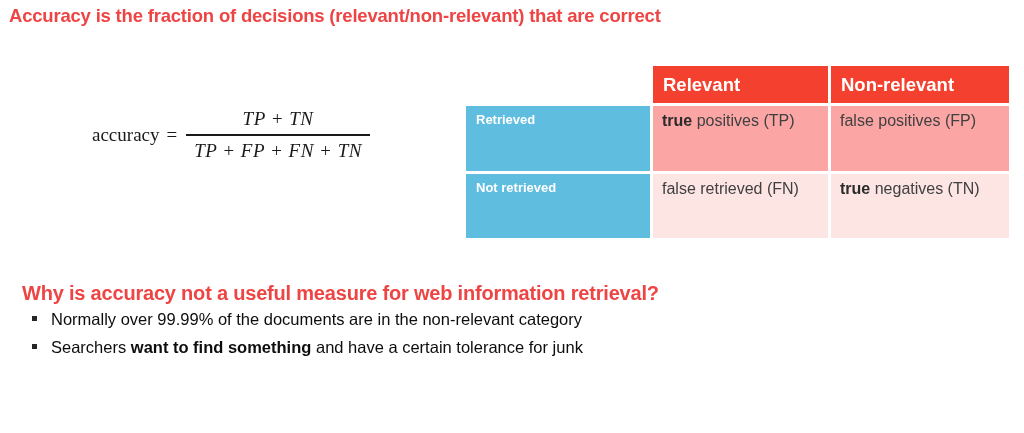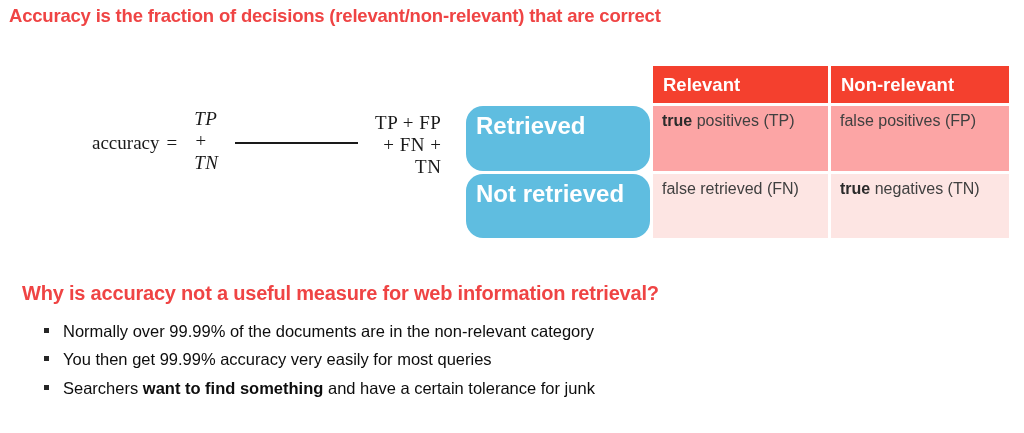--- a/index.html
+++ b/index.html
@@ -50,35 +50,37 @@
     font-size: 19px;
     font-style: normal;
     margin-right: 7px;
   }
   .formula-eq {
     font-size: 19px;
     margin-right: 9px;
   }
   .fraction {
     display: inline-flex;
+    flex-direction: column;
     align-items: center;
   }
   .frac-num {
     font-size: 19px;
     font-style: italic;
     padding: 0 8px 4px 8px;
     letter-spacing: 0.5px;
   }
   .frac-bar {
     width: 100%;
     height: 1.5px;
     background: #1a1a1a;
   }
   .frac-den {
     font-size: 19px;
+    font-style: italic;
     padding: 4px 8px 0 8px;
     letter-spacing: 0.5px;
     text-align: right;
   }
 
   
   #contingency-table {
     position: absolute;
     left: 463px;
     top: 63px;
@@ -108,43 +110,42 @@
     height: 37px;
     line-height: 37px;
     padding-left: 10px !important;
     white-space: nowrap;
     overflow: visible;
   }
   .cell-rowhead {
     background: #5FBDE0;
     color: #ffffff;
     font-weight: bold;
-    font-size: 24px;
+    font-size: 13px;
     padding: 6px 0 0 10px !important;
     white-space: nowrap;
-    border-radius: 17px;
   }
   .cell-body {
     color: #404040;
     font-size: 16px;
     line-height: 1.28;
     padding: 5px 4px 0 9px !important;
   }
   .cell-body b { color: #2b2b2b; font-weight: bold; }
   .row-retrieved .cell-rowhead { height: 59px; }
   .row-retrieved .cell-body { background: #fca5a5; height: 59px; }
   .row-notretrieved .cell-rowhead { height: 58px; }
   .row-notretrieved .cell-body { background: #FDE5E3; height: 58px; }
 
   
   #bullet-list {
     position: absolute;
     left: 30px;
     top: 310px;
-    margin: 12px;
+    margin: 0;
     padding: 0;
     list-style: none;
   }
   #bullet-list li {
     position: relative;
     padding-left: 21px;
     margin-bottom: 9.5px;
     font-size: 16.5px;
     color: #0d0d0d;
     line-height: 1.15;
@@ -200,18 +201,18 @@
   </tbody>
 </table>
 
 <div class="slide-heading" id="question-heading">Why is accuracy not a useful measure for web information retrieval?</div>
 
 <ul id="bullet-list">
   <li>
     <span class="bullet-marker"></span><span>Normally over 99.99% of the documents are in the non-relevant category</span><b></b><span></span>
   </li>
   <li>
-    <span class="bullet-marker"></span><span>You then get 99.99% accuracy very easily for most queries</span><b></b><span></span>
+    <span class="bullet-marker"></span><b></b><span></span>
   </li>
   <li>
     <span class="bullet-marker"></span><span>Searchers </span><b>want to find something</b><span> and have a certain tolerance for junk</span>
   </li>
 </ul>
 
 </body></html>

